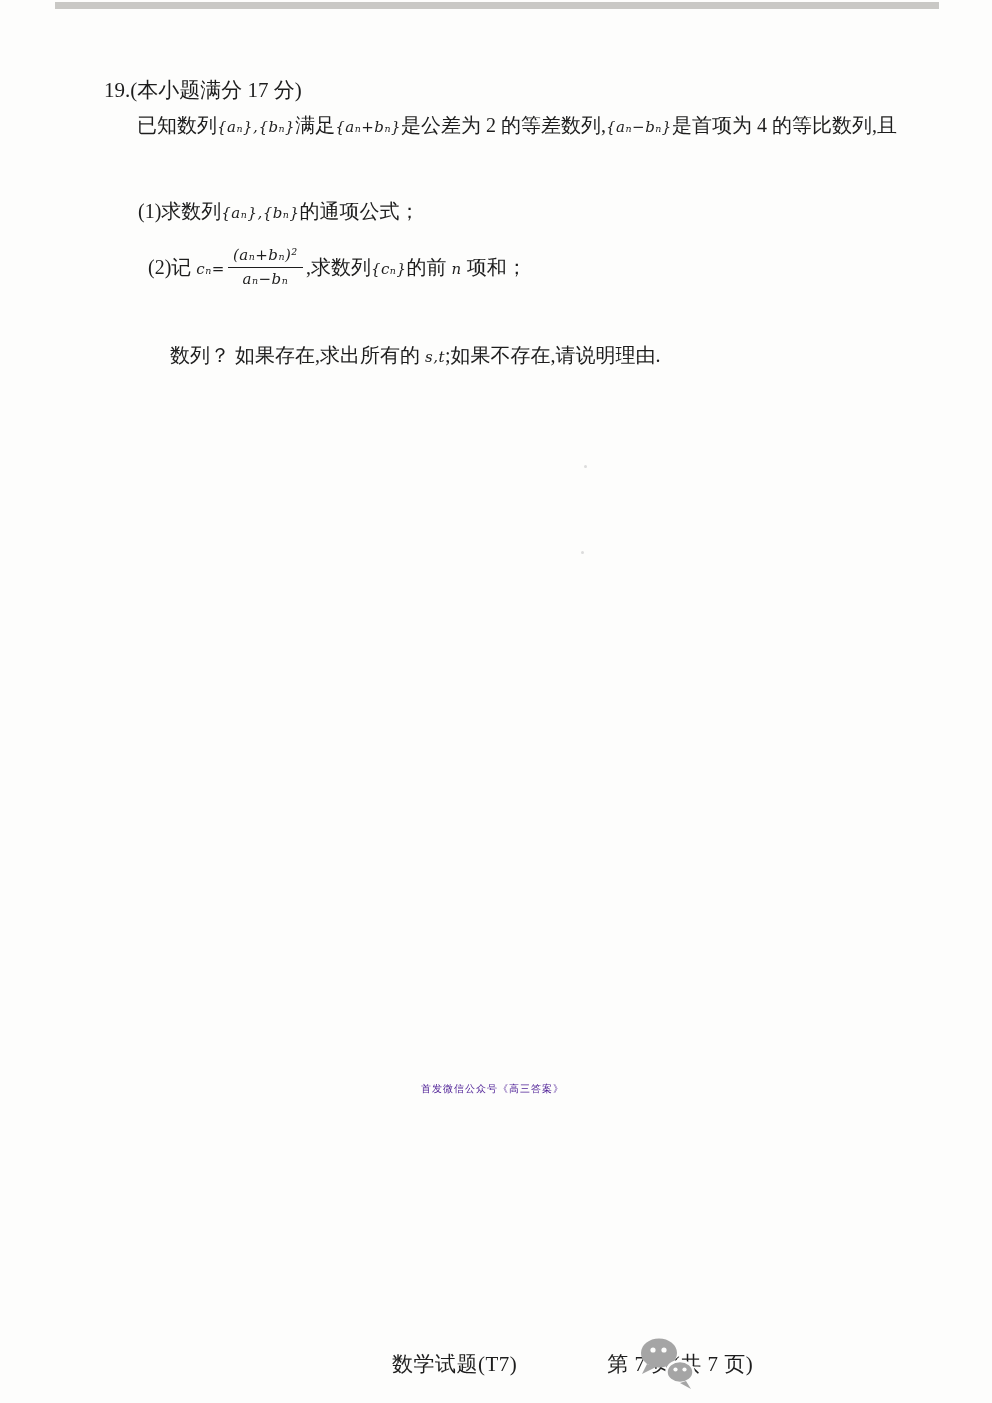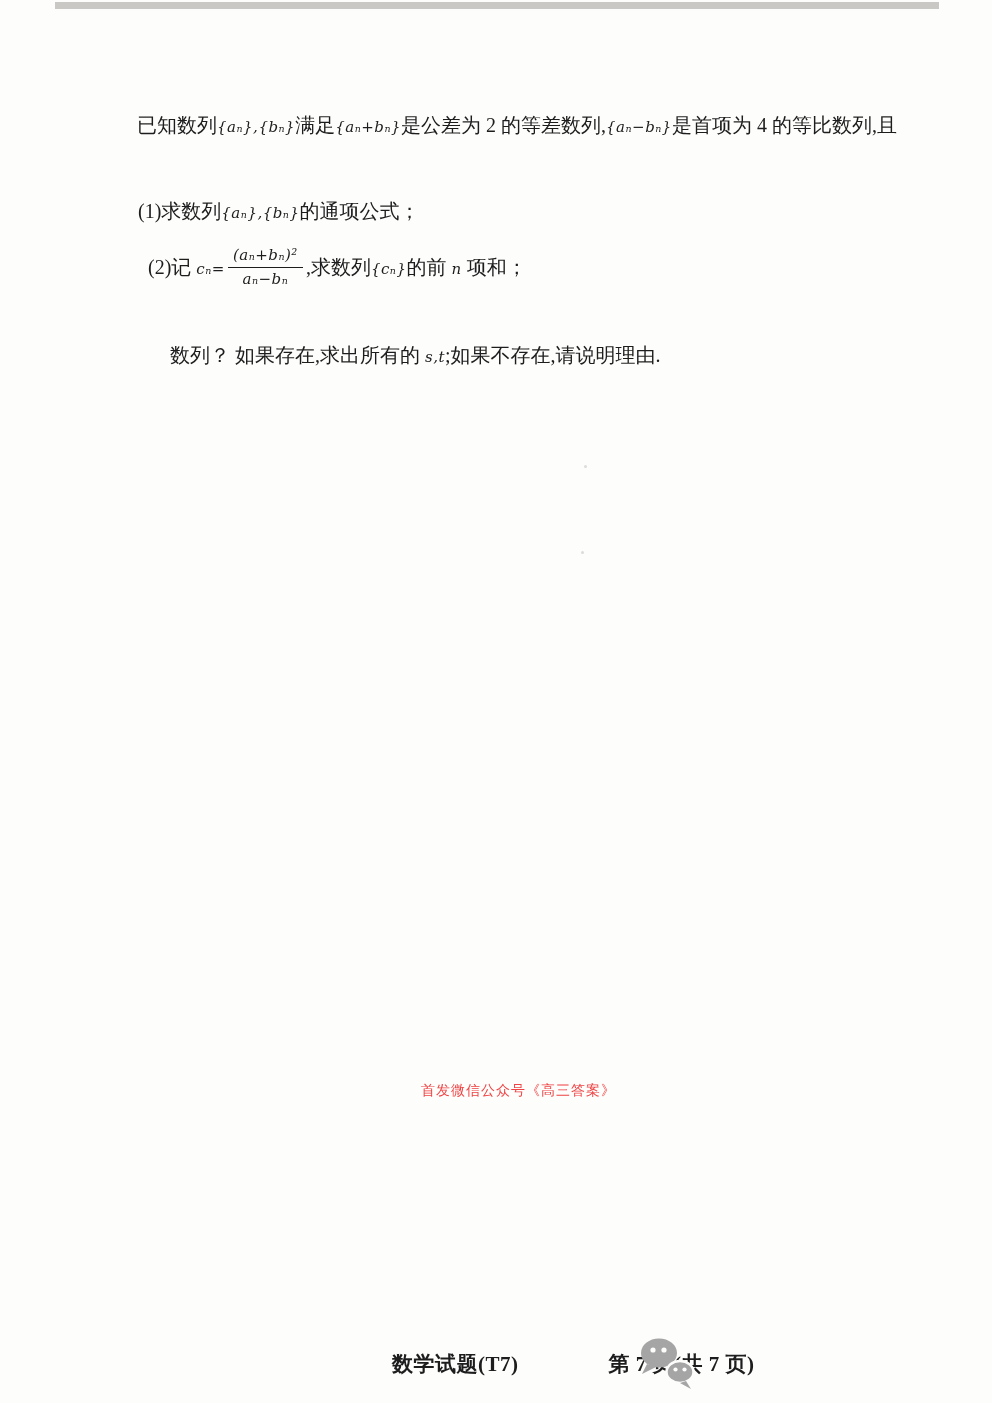--- a/index.html
+++ b/index.html
@@ -34,39 +34,40 @@
   }
   .frac .num{border-bottom:1.6px solid #1d1d1d;padding:0 5px 1px;}
   .frac .den{padding-top:1px;}
 
   .speck{position:absolute;width:3px;height:3px;border-radius:50%;background:#dcdcdc;}
   #speck-1{left:584px;top:465px;}
   #speck-2{left:581px;top:551px;}
 
   .watermark{
     position:absolute;left:421px;top:1082px;
-    font-size:14px;color:#ef4444;letter-spacing:1px;
+    font-size:10px;color:#4c1d95;letter-spacing:1px;
     font-family:"Liberation Serif","DejaVu Serif",serif;
   }
 
   .footer{
     position:absolute;left:392px;top:1350px;
-    font-size:21px;font-weight:bold;letter-spacing:.5px;
+    font-size:21px;font-weight:normal;letter-spacing:.5px;
     display:flex;align-items:flex-start;gap:36px;
   }
   .footer .gap{display:inline-block;width:18px;}
   .wechat{position:absolute;left:634px;top:1336px;width:64px;height:56px;}
 </style>
 </head>
 <body>
 
 <div class="page">
 
   <div class="scan-band"></div>
 
+  <div class="line" id="q-header">19.(本小题满分 17 分)</div>
 
   <div class="line" id="intro1"><span>已知数列</span><span class="m">{aₙ},{bₙ}</span><span>满足</span><span class="m">{aₙ+bₙ}</span><span>是公差为 2 的等差数列,</span><span class="m">{aₙ−bₙ}</span><span>是首项为 4 的等比数列,且</span></div>
 
 
   <div class="line" id="part1"><span>(1)求数列</span><span class="m">{aₙ},{bₙ}</span><span>的通项公式；</span></div>
 
   <div class="line" id="part2">
     <span><span>(2)记 </span><span class="m">cₙ=</span></span>
     <span class="frac m">
       <span class="num">(aₙ+bₙ)²</span>

